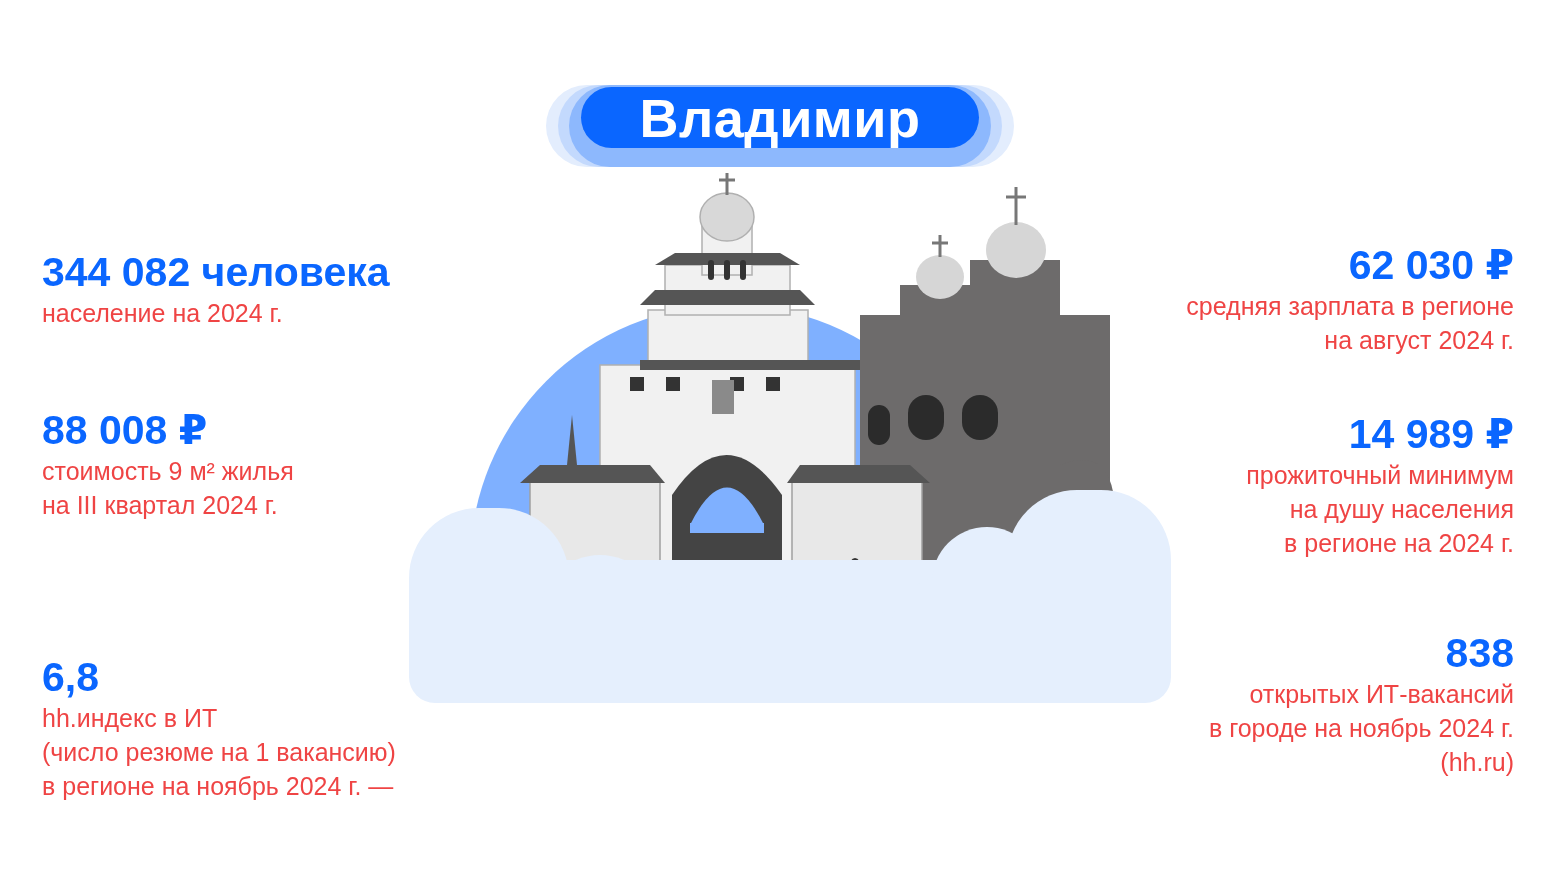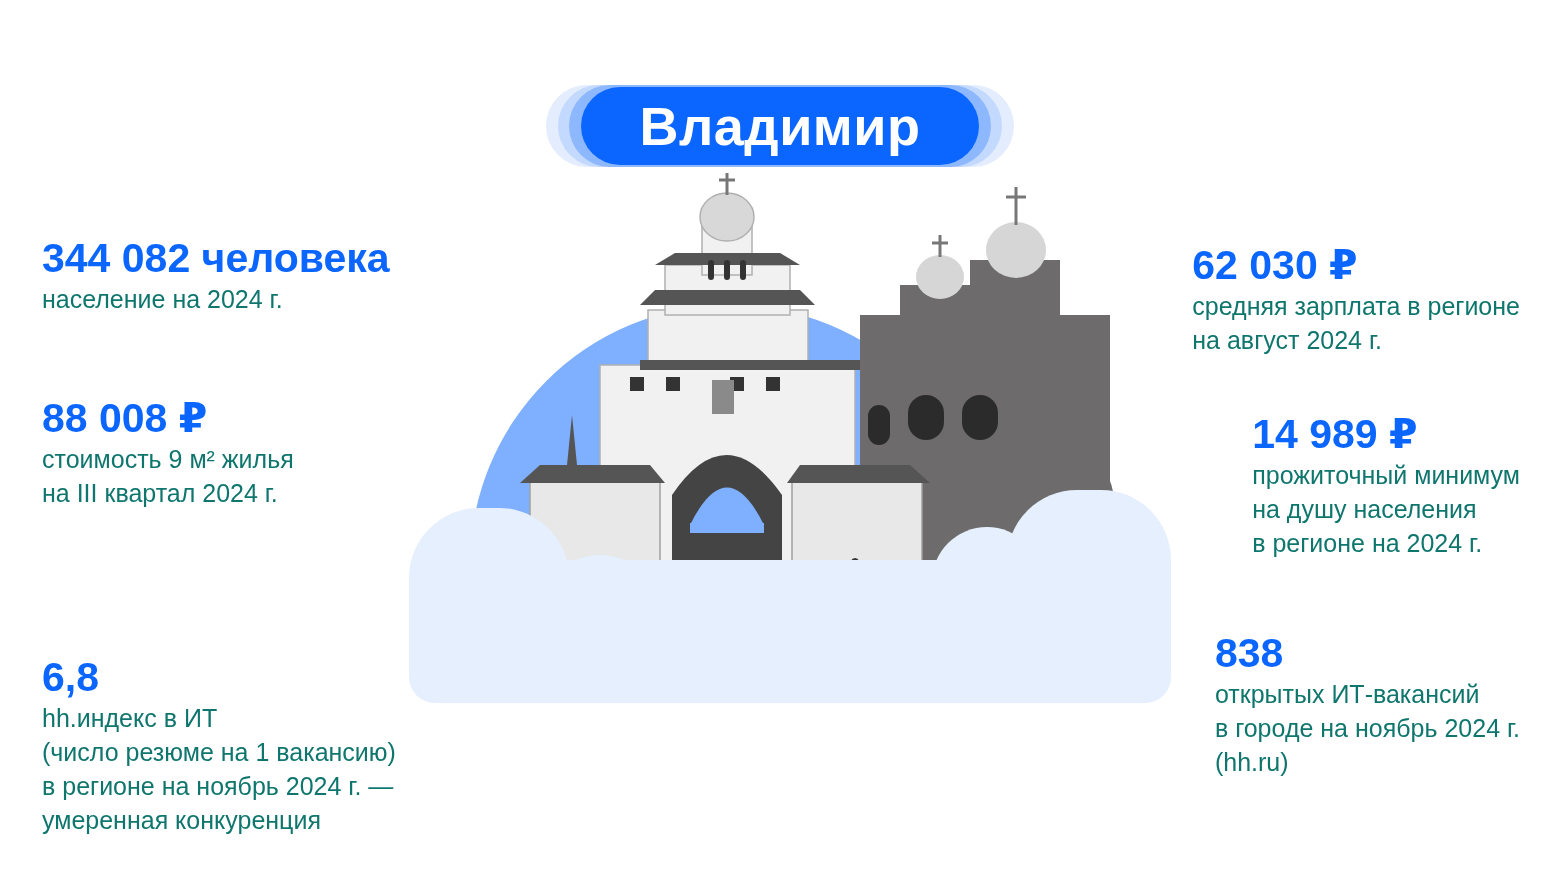--- a/index.html
+++ b/index.html
@@ -6,41 +6,41 @@
   body {
     width: 1560px; height: 880px; background: #ffffff; position: relative; overflow: hidden;
     font-family: "Liberation Sans", "DejaVu Sans", sans-serif; color: #1f1f1f;
   }
   
   .pill-echo { position: absolute; top: 85px; height: 82px; border-radius: 41px; }
   .echo1 { left: 546px; width: 468px; background: #e3edfd; }
   .echo2 { left: 558px; width: 444px; background: #c3d9fd; }
   .echo3 { left: 569px; width: 422px; background: #8db8fd; }
   .title-pill {
-    position: absolute; left: 581px; top: 87px; width: 398px; height: 78px;
+    position: absolute; left: 581px; top: 87px; width: 398px; height: 61px;
     border-radius: 39px; background: #0a66ff; color: #fff;
     display: flex; align-items: center; justify-content: center;
     font-size: 54px; font-weight: bold; letter-spacing: 0.5px;
   }
   
   .semicircle {
     position: absolute; left: 470px; top: 305px; width: 520px; height: 520px;
     border-radius: 50%; background: #7fb0ff;
     clip-path: inset(0 0 45% 0);
   }
   .building { position: absolute; }
   .cloud {
     position: absolute; background: #e5effd;
   }
   
   .stat { position: absolute; }
   .stat .value { color: #0a66ff; font-weight: bold; font-size: 41px; line-height: 48px; }
-  .stat .desc { font-size: 25px; line-height: 34px; color: #0f766e; }
+  .stat .desc { font-size: 25px; line-height: 34px; color: #ef4444; }
   .left { left: 42px; text-align: left; }
-  .right { right: 40px; text-align: left; margin-left: 46px; }
+  .right { right: 46px; text-align: right; margin-left: 46px; }
 </style>
 </head>
 <body>
 
 <div class="pill-echo echo1"></div>
 <div class="pill-echo echo2"></div>
 <div class="pill-echo echo3"></div>
 <div class="title-pill">Владимир</div>
 
 <div>
@@ -118,37 +118,36 @@
   <div class="cloud" style="left:409px; top:560px; width:762px; height:143px; border-radius:26px;"></div>
   <div class="cloud" style="left:409px; top:508px; width:160px; height:120px; border-radius:70px 70px 0 0;"></div>
   <div class="cloud" style="left:540px; top:555px; width:120px; height:80px; border-radius:60px 60px 0 0;"></div>
   <div class="cloud" style="left:640px; top:585px; width:140px; height:60px; border-radius:60px 60px 0 0;"></div>
   <div class="cloud" style="left:740px; top:595px; width:160px; height:60px; border-radius:60px 60px 0 0;"></div>
   <div class="cloud" style="left:890px; top:575px; width:120px; height:80px; border-radius:60px 60px 0 0;"></div>
   <div class="cloud" style="left:932px; top:527px; width:110px; height:100px; border-radius:60px 60px 0 0;"></div>
   <div class="cloud" style="left:1007px; top:490px; width:164px; height:140px; border-radius:70px 70px 0 0;"></div>
 </div>
 
-<div class="stat left" style="top:234px;">
+<div class="stat left" style="top:248px;">
   <div class="value">344 082 человека</div>
   <div class="desc">население на 2024 г.</div>
 </div>
 
-<div class="stat left" style="top:394px;">
+<div class="stat left" style="top:406px;">
   <div class="value">88 008 ₽</div>
   <div class="desc">стоимость 9 м² жилья</div>
   <div class="desc">на III квартал 2024 г.</div>
 </div>
 
 <div class="stat left" style="top:629px;margin-top:24px;">
   <div class="value">6,8</div>
   <div class="desc">hh.индекс в ИТ</div>
   <div class="desc">(число резюме на 1 вакансию)</div>
   <div class="desc">в регионе на ноябрь 2024 г. —</div>
-  <div class="desc">умеренная конкуренция</div>
 </div>
 
 <div class="stat right" style="top:241px;">
   <div class="value">62 030 ₽</div>
   <div class="desc">средняя зарплата в регионе</div>
   <div class="desc">на август 2024 г.</div>
 </div>
 
 <div class="stat right" style="top:410px;">
   <div class="value">14 989 ₽</div>

